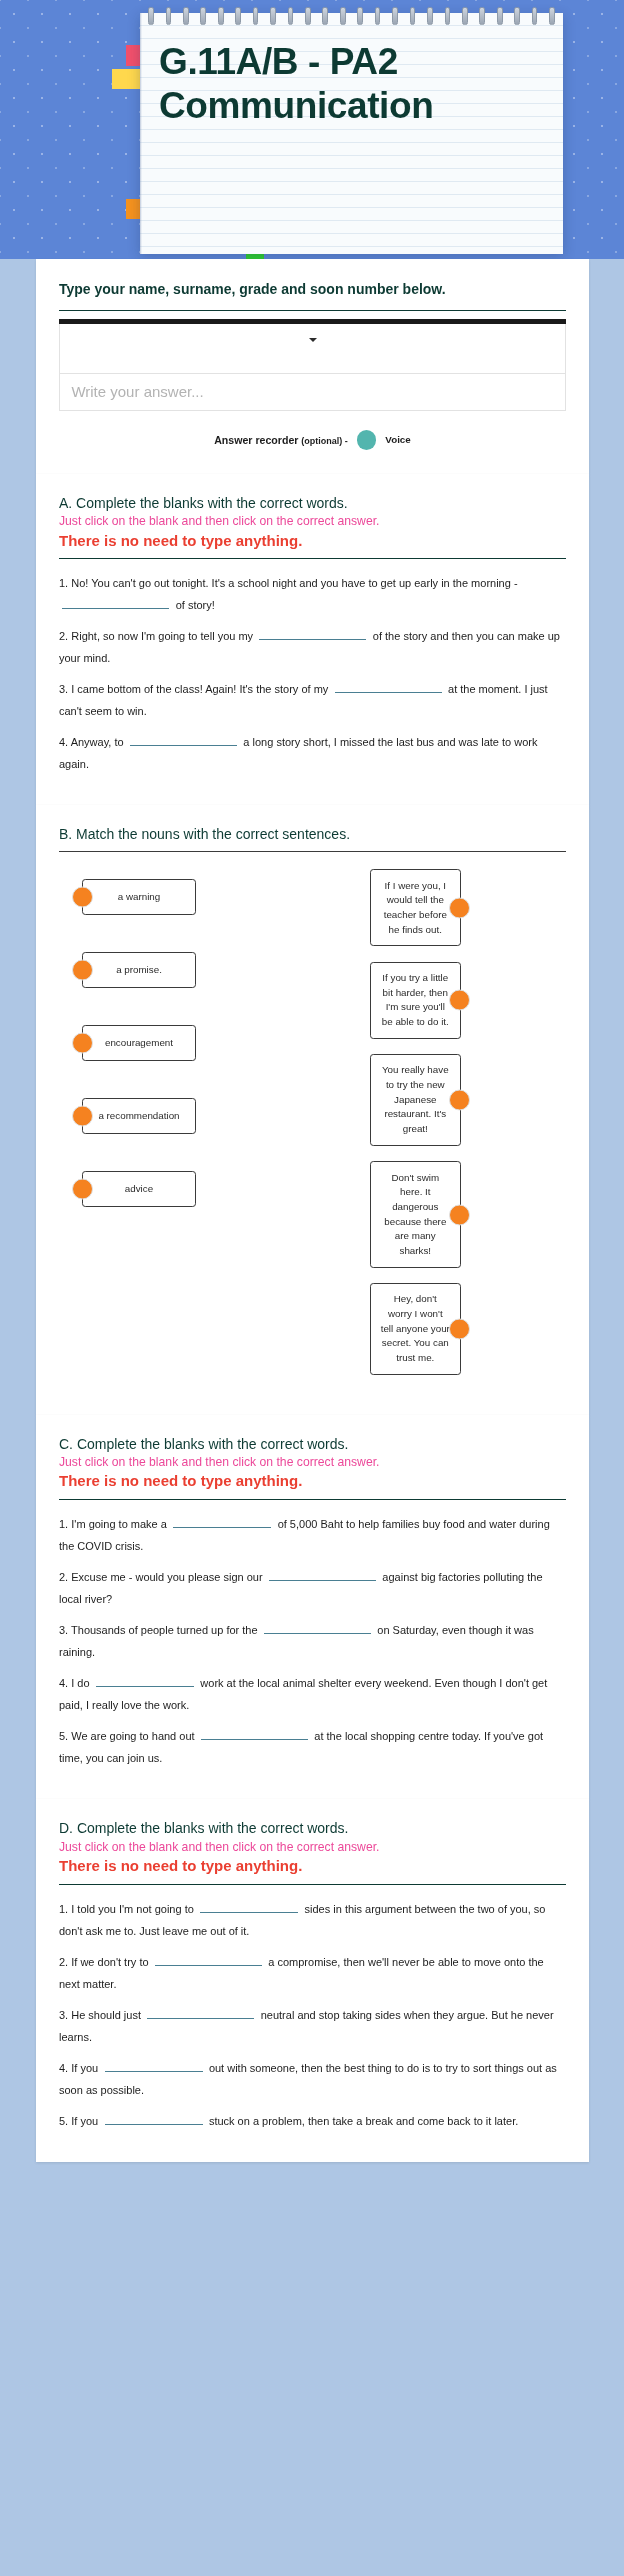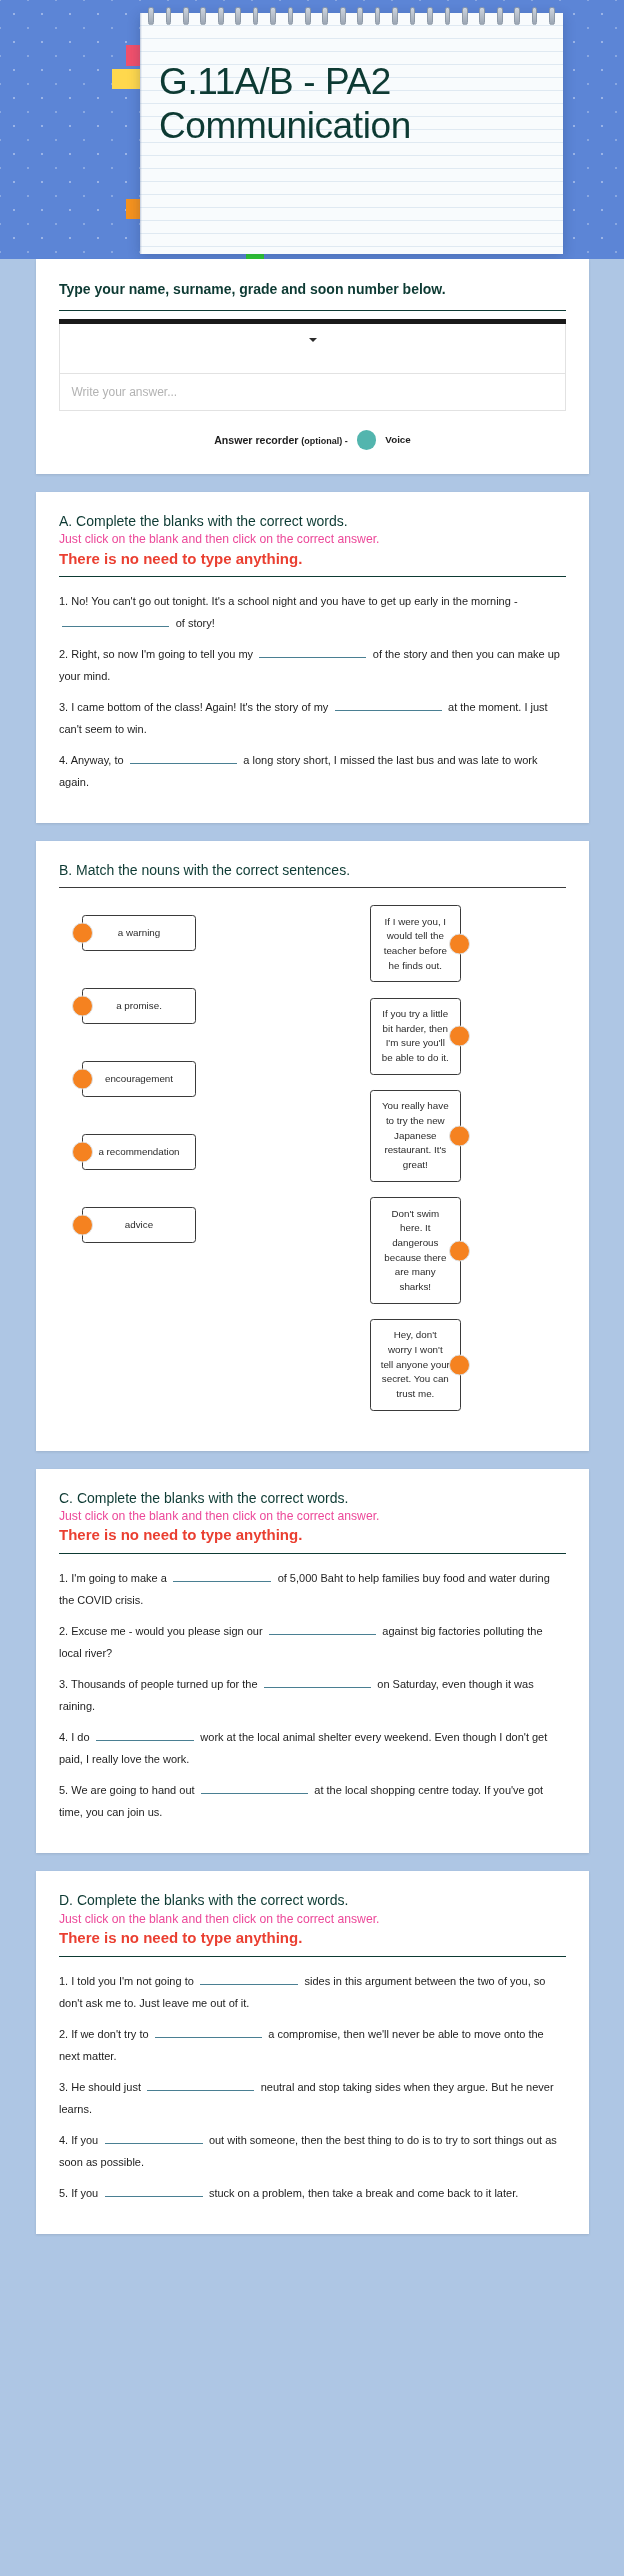--- a/index.html
+++ b/index.html
@@ -62,27 +62,27 @@
 
   .tab { position: absolute; }
   .tab-pink   { left: 126px; top: 45px;  width: 18px; height: 21px; background: #f1506c; }
   .tab-yellow { left: 112px; top: 69px;  width: 31px; height: 20.3px; background: #ffd84d; }
   .tab-orange { left: 126px; top: 199px; width: 14.6px; height: 20.3px; background: #f5921e; }
   .tab-green  { left: 246px; top: 252px; width: 18px; height: 14.6px; background: #2ecc32; }
 
   .hero-title {
     position: absolute;
     left: 159px;
-    top: 60px;
+    top: 40px;
     width: 382px;
     font-family: "Liberation Sans", sans-serif;
     font-size: 37px;
     line-height: 1.18;
     color: #0d3a33;
-    font-weight: 400;
+    font-weight: 700;
     letter-spacing: -0.4px;
   }
 
   
   .page {
     position: relative;
     width: 625px;
     background: #aec6e4;
     padding: 0 0 18px 0;
   }
@@ -90,21 +90,21 @@
   .card {
     background: #ffffff;
     margin: 0 36px 0 36px;
     padding: 21px 23px 21px 23px;
     box-shadow: 0 0.8px 2.4px rgba(0,0,0,0.10);
   }
   .card.first {
     margin-top: -9.8px;
     padding-bottom: 24.4px;
   }
-  .card.gap { margin-top: 18px; }
+  .card.gap { }
 
   
   .name-prompt {
     font-size: 14px;
     font-weight: bold;
     color: #0d3a33;
     line-height: 1.34;
     margin-bottom: 11.4px;
   }
   .hr-dark {
@@ -134,21 +134,21 @@
     border-top: 4.9px solid #2b2b2b;
   }
   .answer-box {
     border: 0.8px solid #e2e2e2;
     border-top: none;
     height: 37px;
     display: flex;
     align-items: center;
     padding: 0 11.4px;
     color: #b3b3b3;
-    font-size: 12px;
+    font-size: 15px;
     background: #fff;
   }
   .recorder-row {
     display: flex;
     align-items: center;
     gap: 9px;
     margin-top: 19.5px;
     justify-content: center;
   }
   .recorder-label {

